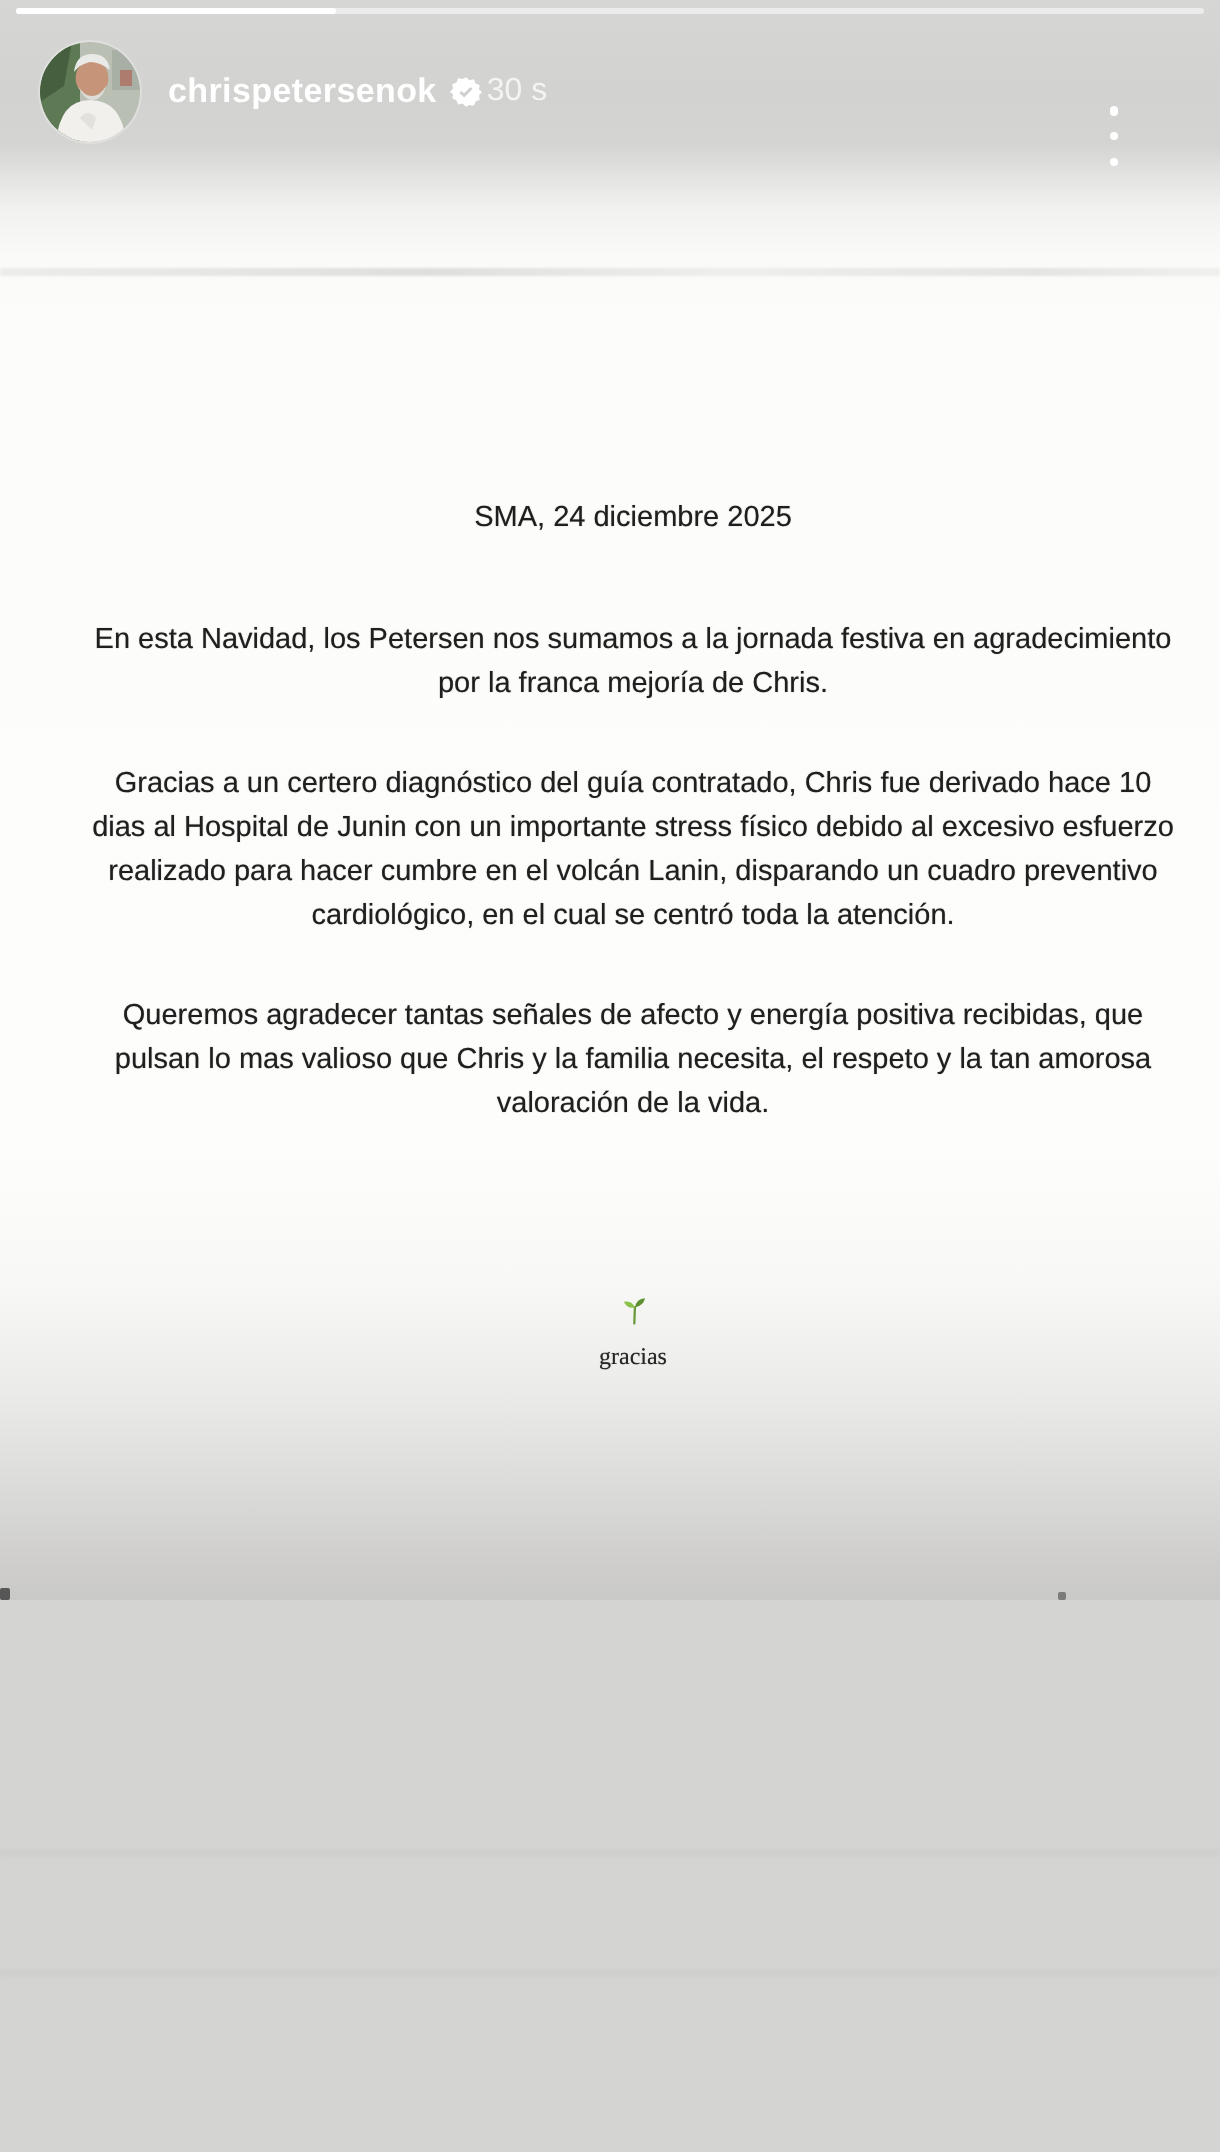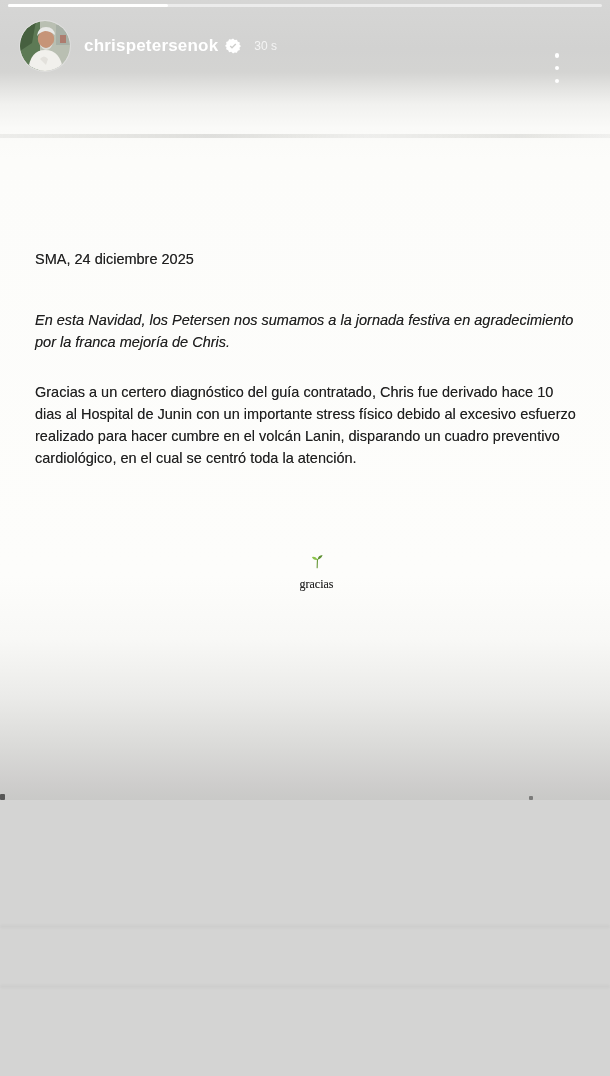--- a/index.html
+++ b/index.html
@@ -46,37 +46,37 @@
     box-shadow:0 0 0 1px rgba(255,255,255,.25);
     cursor:pointer;
   }
   .avatar svg{display:block;width:50px;height:50px;}
   .username{
     margin-left:14px;color:#ffffff;font-weight:700;font-size:17px;letter-spacing:.2px;
     cursor:pointer;white-space:nowrap;
   }
   .badge{margin-left:7px;width:16px;height:16px;flex:0 0 auto;}
   .badge svg{display:block;width:16px;height:16px;}
-  .timestamp{margin-left:13px;font-size:12px;color:rgba(255,255,255,.75);white-space:nowrap;}
+  .timestamp{margin-left:2px;font-size:16px;color:rgba(255,255,255,.75);white-space:nowrap;}
   .kebab{
     position:absolute;right:26px;top:33px;width:14px;height:30px;
     display:flex;flex-direction:column;align-items:center;justify-content:space-between;
     cursor:pointer;
   }
   .kebab .dot{width:4.5px;height:4.5px;border-radius:50%;background:#ffffff;}
 
   
   .letter{
     position:absolute;top:248px;left:35px;width:563px;
     color:#1f1f1f;font-size:14.5px;line-height:22px;
     text-shadow:0 0 .5px rgba(30,30,30,.55);
   }
-  .letter p{margin:0;white-space:pre-wrap;}
+  .letter p{margin:0;white-space:pre-wrap;text-align:center;}
   .dateline{margin-bottom:39px !important;}
-  .para-0{margin-bottom:28px !important;font-style:italic;}
+  .para-0{margin-bottom:28px !important;}
   .para-1{margin-bottom:21px !important;}
   .para-2{margin-bottom:28px !important;}
   .para-3{margin-bottom:27px !important;}
   .para-4{margin-bottom:0 !important;}
 
   .signature{
     margin-top:82px;text-align:center;
     font-family:"Liberation Serif",serif;color:#272727;
   }
   .sprout{width:20px;height:18px;margin:0 auto 4px auto;}
@@ -136,20 +136,23 @@
   </div>
 
   <div class="letter">
     <p class="dateline">SMA, 24 diciembre 2025</p>
     <p class="para-0">En esta Navidad, los Petersen nos sumamos a la jornada festiva en agradecimiento
 por la franca mejoría de Chris.</p>
     <p class="para-2">Gracias a un certero diagnóstico del guía contratado, Chris fue derivado hace 10
 dias al Hospital de Junin con un importante stress físico debido al excesivo esfuerzo
 realizado para hacer cumbre en el volcán Lanin, disparando un cuadro preventivo
 cardiológico, en el cual se centró toda la atención.</p>
+    <p class="para-4">Queremos agradecer tantas señales de afecto y energía positiva recibidas, que
+pulsan lo mas valioso que Chris y la familia necesita, el respeto y la tan amorosa
+valoración de la vida.</p>
 
     <div class="signature">
       <div class="sprout">
         <svg viewBox="0 0 24 22">
           <path d="M12.2 20.5 Q12.4 14 12.6 10.5" stroke="#6a9a3c" stroke-width="1.4" fill="none" stroke-linecap="round"></path>
           <path d="M12.5 10.8 Q7.5 11.5 5.8 7.2 Q10.8 6.2 12.5 10.8 Z" fill="#8bc34a"></path>
           <path d="M12.6 10.6 Q17.5 9.8 18.8 5 Q13.4 5.4 12.6 10.6 Z" fill="#5d9032"></path>
         </svg>
       </div>
       <div class="sig-line">gracias</div>

